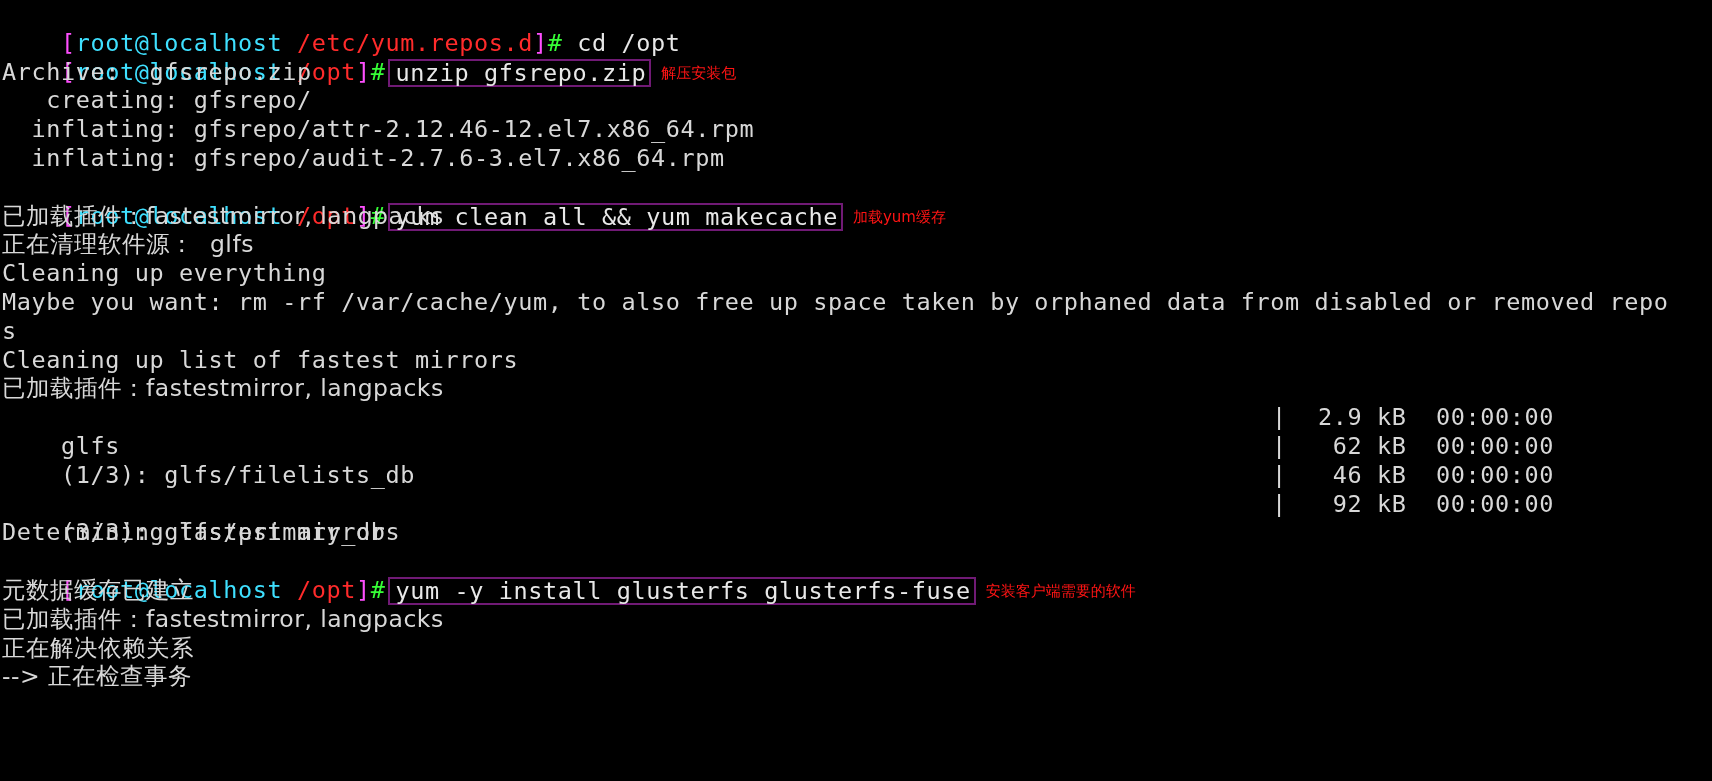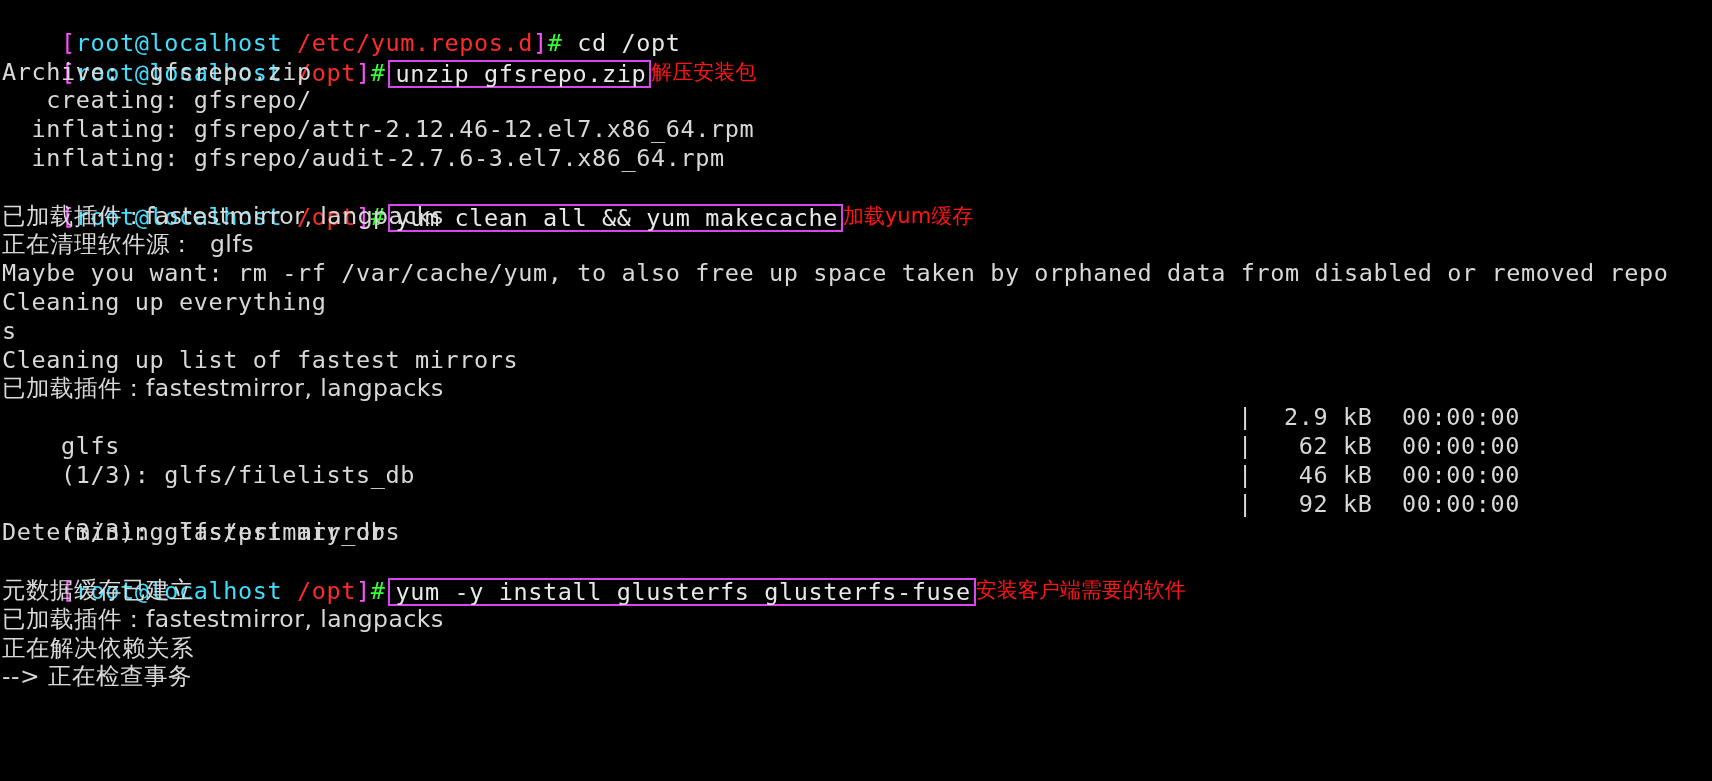--- a/index.html
+++ b/index.html
@@ -35,44 +35,44 @@
   .c-white   { color: #d9d9d9; }
   .c-bracket { color: #ff4fff; }
   .c-host    { color: #3fe0ff; }
   .c-path    { color: #ff2b2b; }
   .c-hash    { color: #36ff36; }
   .c-cmd     { color: #e8e8e8; }
   .c-bar     { color: #d9d9d9; }
 
   .boxed {
     display: inline-block;
-    border: 2px solid #d946ef;
+    border: 2px solid #701a75;
     padding: 0 3px 0 5px;
     margin-left: 3px;
     line-height: 24px;
     vertical-align: -1px;
     color: #e8e8e8;
   }
   .annot {
     display: inline-block;
-    margin-left: 0;
+    margin-left: 10px;
     font-family: "DejaVu Sans", "Liberation Sans", sans-serif;
-    font-size: 21px;
+    font-size: 15px;
     color: #ff1414;
     vertical-align: 2px;
     letter-spacing: 0;
   }
   .cjk {
     font-family: "DejaVu Sans", "Liberation Sans", sans-serif;
     letter-spacing: 0.5px;
   }
   .dl-row { position: relative; }
   .dl-tail {
     position: absolute;
-    left: 1238px;
+    left: 1272px;
     top: 0;
     white-space: pre;
   }
   .size {
     display: inline-block;
     width: 105px;
     text-align: right;
   }
   .bottom-fade {
     position: absolute;
@@ -100,22 +100,22 @@
   <div class="line">   creating: gfsrepo/</div>
   <div class="line">  inflating: gfsrepo/attr-2.12.46-12.el7.x86_64.rpm</div>
   <div class="line">  inflating: gfsrepo/audit-2.7.6-3.el7.x86_64.rpm</div>
 
   <div class="line">
     <span class="seg c-bracket">[</span><span class="seg c-host">root@localhost</span><span class="seg c-white"> </span><span class="seg c-path">/opt</span><span class="seg c-bracket">]</span><span class="seg c-hash">#</span><span class="boxed">yum clean all &amp;&amp; yum makecache</span><span class="annot">加载yum缓存</span>
   </div>
 
   <div class="line cjk">已加载插件：fastestmirror, langpacks</div>
   <div class="line cjk">正在清理软件源：  glfs</div>
+  <div class="line">Cleaning up everything</div>
   <div class="line">Maybe you want: rm -rf /var/cache/yum, to also free up space taken by orphaned data from disabled or removed repo</div>
-  <div class="line">Cleaning up everything</div>
   <div class="line">s</div>
   <div class="line">Cleaning up list of fastest mirrors</div>
   <div class="line cjk">已加载插件：fastestmirror, langpacks</div>
 
   <div class="line dl-row">
     <span class="seg c-white">glfs</span>
     <span class="dl-tail"><span class="c-bar">|</span> <span class="size">2.9 kB</span>  <span>00:00:00</span></span>
   </div>
   <div class="line dl-row">
     <span class="seg c-white">(1/3): glfs/filelists_db</span>

